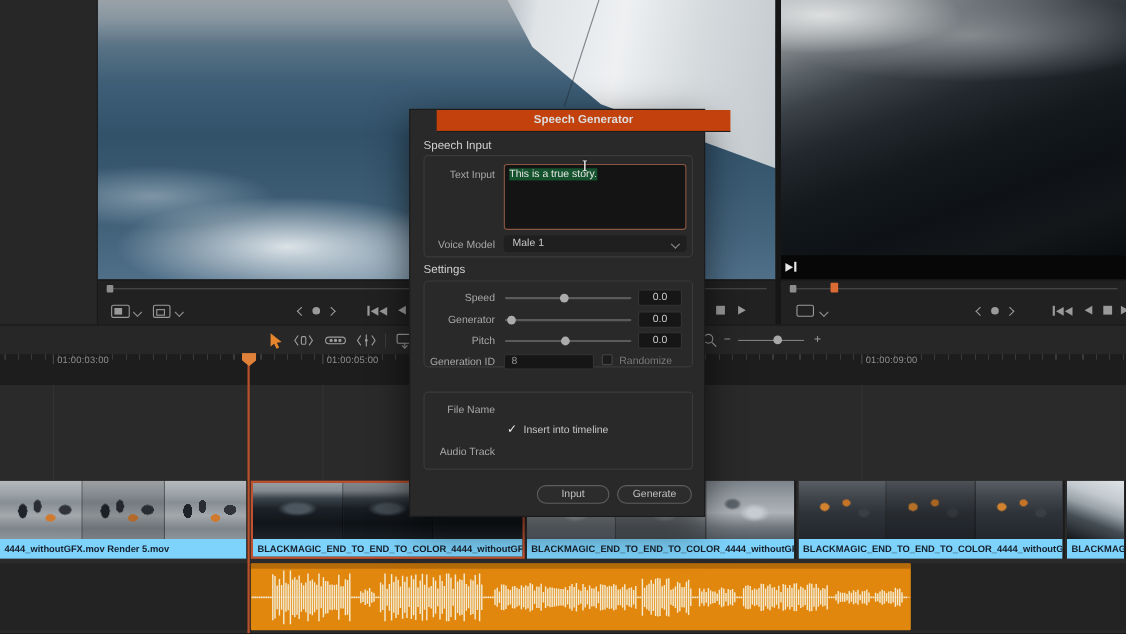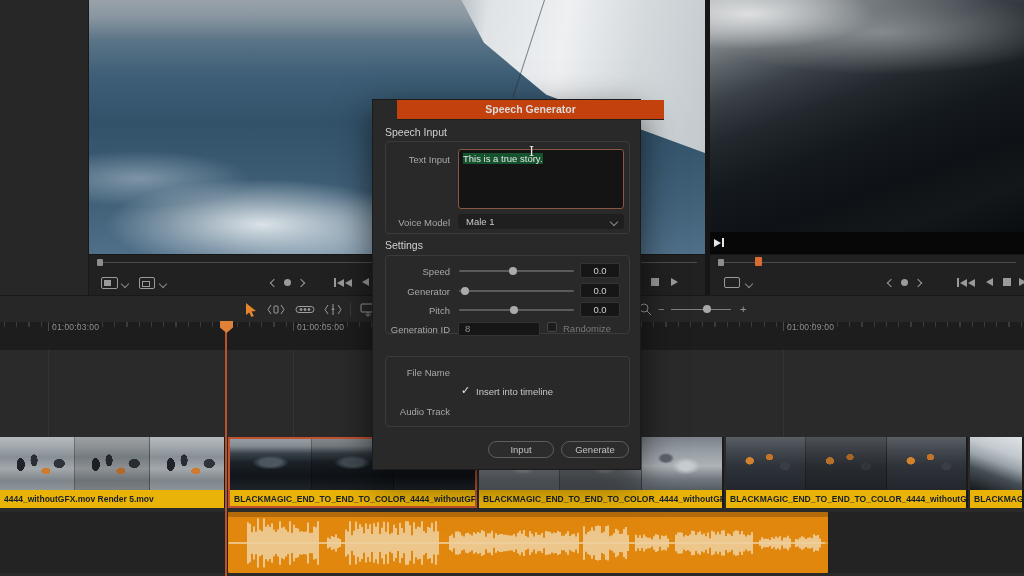--- a/index.html
+++ b/index.html
@@ -87,21 +87,21 @@
   .th-table{background:
     radial-gradient(ellipse 20px 12px at 55% 55%, #c7ccd0 30%, transparent 70%),
     radial-gradient(ellipse 12px 8px at 30% 40%, #5b636b 40%, transparent 70%),
     linear-gradient(180deg,#7b8289 0%,#99a0a6 30%,#aeb3b8 55%,#6f767d 80%,#555c63 100%);}
   .th-galley{background:
     radial-gradient(ellipse 8px 7px at 30% 45%, #d2822f 50%, transparent 55%),
     radial-gradient(ellipse 7px 6px at 55% 38%, #c57427 50%, transparent 55%),
     radial-gradient(ellipse 9px 7px at 75% 55%, #3a3e44 55%, transparent 58%),
     linear-gradient(180deg,#5a5f66 0%,#43484e 25%,#2e3339 55%,#23272d 100%);}
   .th-snow{background:linear-gradient(200deg,#dfe3e6 0%,#c2c9ce 30%,#99a2a8 48%,#454d54 68%,#14181c 100%);}
-  .cliplabel{height:18px;line-height:18px;background:#eab308;color:#16202c;font-size:8.5px;font-weight:bold;
+  .cliplabel{height:18px;line-height:18px;background:#7dd3fc;color:#16202c;font-size:8.5px;font-weight:bold;
     padding:0 4px;white-space:nowrap;overflow:hidden;}
   .audio-clip{position:absolute;top:162px;height:61px;background:#e1870e;border-radius:1px;overflow:hidden;}
   .audio-clip:before{content:"";position:absolute;left:0;top:0;width:100%;height:5px;background:rgba(100,55,0,.35);}
   .audio-clip svg{position:absolute;left:0;top:0;}
   .playhead-line{position:absolute;top:332px;width:2px;height:244px;background:#b9512a;z-index:4;}
   
   .dialog{position:absolute;left:372px;top:99px;width:269px;height:371px;background:#292929;z-index:10;
     box-shadow:0 12px 34px rgba(0,0,0,.6);border:1px solid #1b1b1b;box-sizing:border-box;}
   .dlg-title{position:absolute;left:0;top:0;width:100%;height:19px;line-height:19px;background:#c2410c;
     border-bottom:1px solid #1e1e1e;text-align:center;font-size:10.5px;font-weight:bold;color:#dcdcdc;margin-left:24px;}

